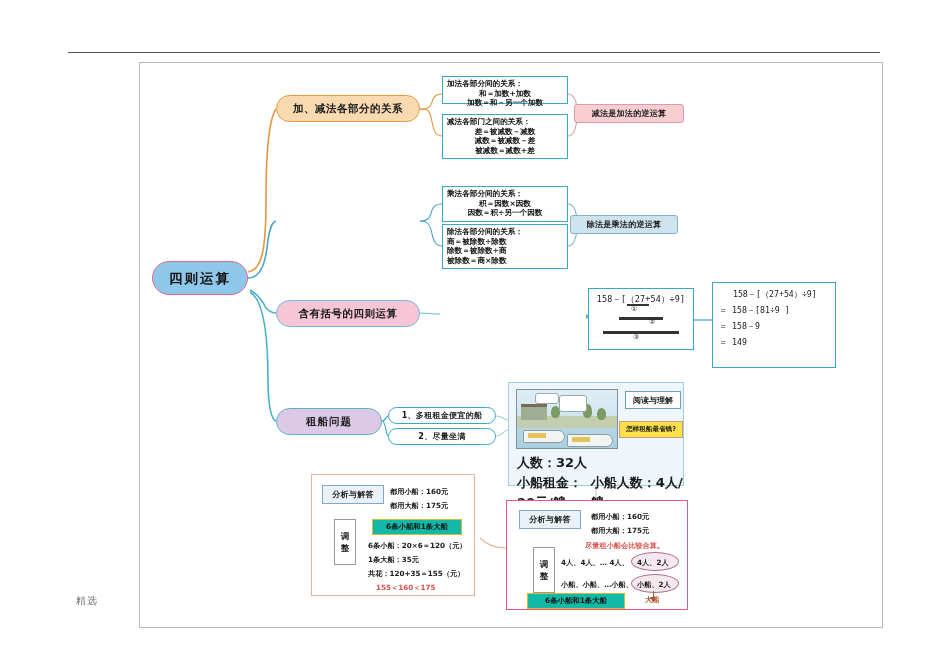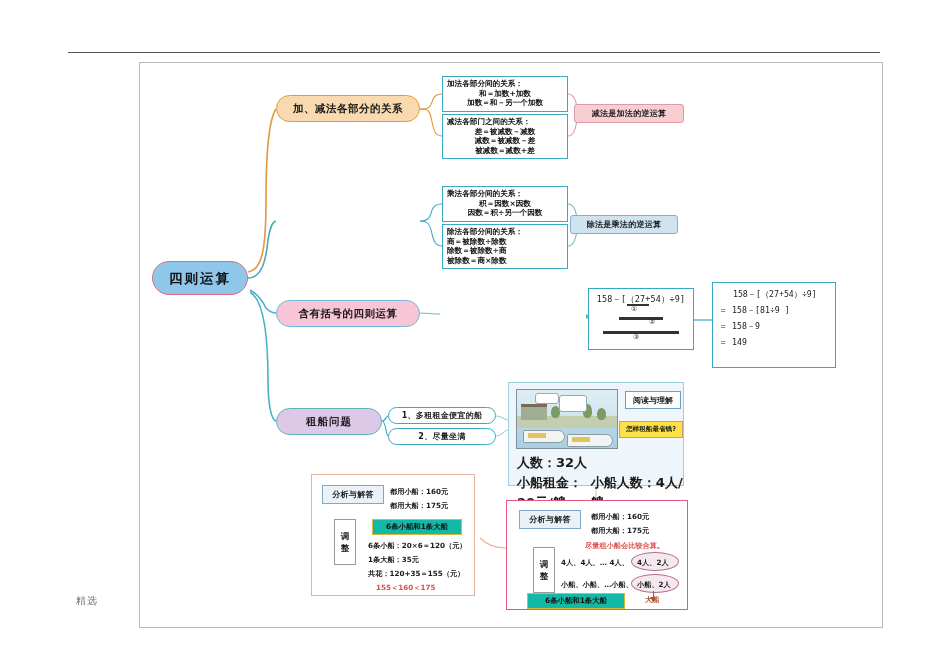--- a/index.html
+++ b/index.html
@@ -29,21 +29,21 @@
   .br2{left:276px;top:208px;width:144px;height:27px;background:#bfe3e6;border:1.4px solid #4fa7c2;font-size:10.5px;font-weight:bold;letter-spacing:.5px;}
   .br3{left:276px;top:300px;width:144px;height:27px;background:#f7c5d6;border:1.4px solid #6fb7e0;font-size:10.5px;font-weight:bold;letter-spacing:.5px;}
   .br4{left:276px;top:408px;width:106px;height:27px;background:#dcc9e8;border:1.4px solid #5fb3b8;font-size:10.5px;font-weight:bold;letter-spacing:1px;}
 
   
   .leaf{position:absolute;box-sizing:border-box;border:1.3px solid #3aa8c4;background:#fff;
     padding:2px 4px;font-size:7.6px;line-height:1.28;color:#111;font-weight:bold;text-align:center;}
   .leaf .l{display:block;white-space:nowrap;}
   .leaf .lead{text-align:left;}
 
-  .lf-add{left:442px;top:76px;width:126px;height:36px;}
+  .lf-add{left:442px;top:76px;width:126px;height:28px;}
   .lf-sub{left:442px;top:114px;width:126px;height:45px;}
   .lf-mul{left:442px;top:186px;width:126px;height:36px;}
   .lf-div{left:442px;top:224px;width:126px;height:45px;}
 
   .tag{position:absolute;box-sizing:border-box;display:flex;align-items:center;justify-content:center;
     font-size:8px;font-weight:bold;padding:0 2px;letter-spacing:.3px;}
   .tag-sub{left:574px;top:104px;width:110px;height:19px;background:#f7ced1;border:1.2px solid #de9ba6;border-radius:3px;}
   .tag-div{left:570px;top:215px;width:108px;height:19px;background:#cfe3ef;border:1.2px solid #7fb2cd;border-radius:3px;}
 
   .lf-brk{left:440px;top:302px;width:146px;height:26px;border:1.3px solid #3aa8c4;background:#fff;

